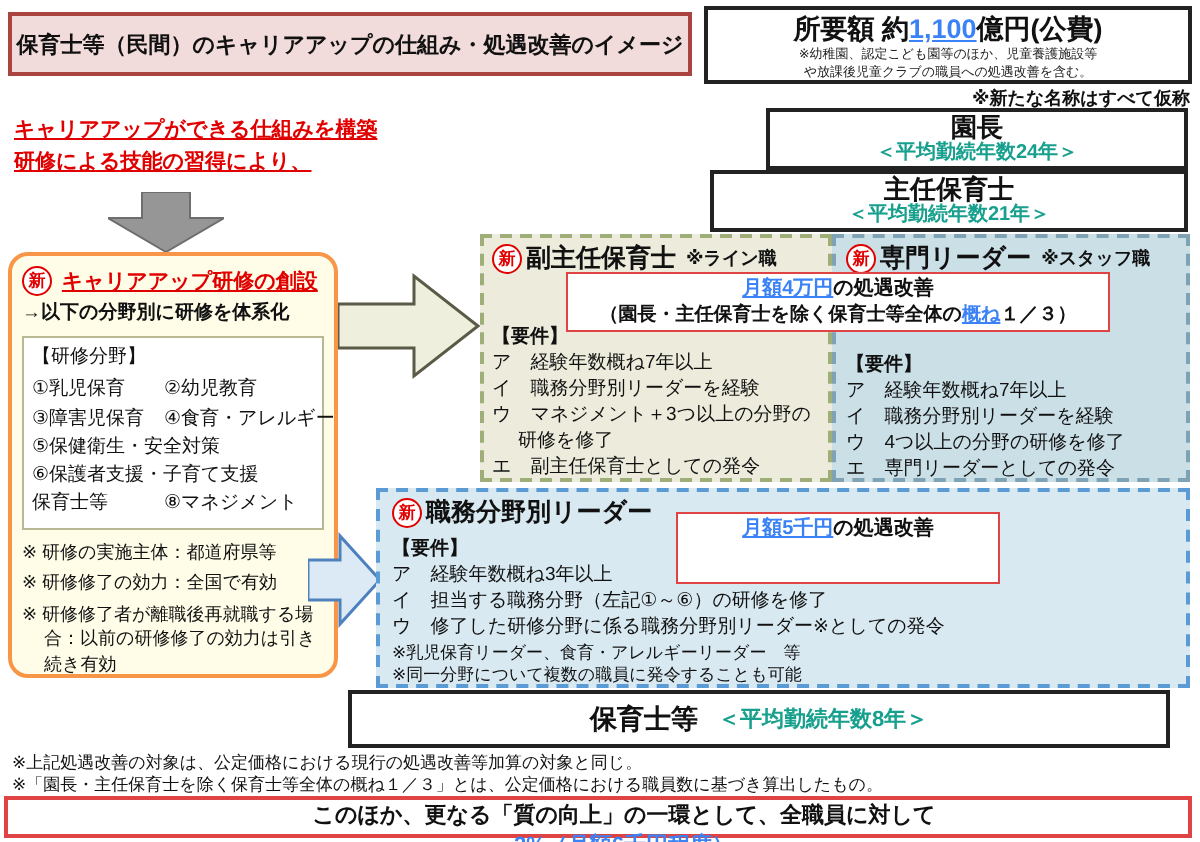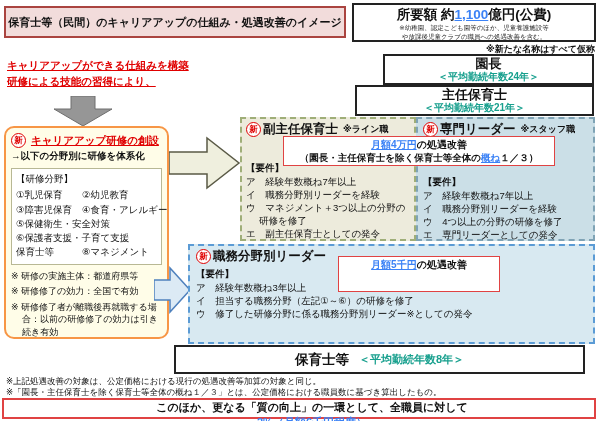--- a/index.html
+++ b/index.html
@@ -256,20 +256,24 @@
     <div class="box-head">
       <span class="badge">新</span>
       <span class="nm">職務分野別リーダー</span>
     </div>
     <div class="req-title">【要件】</div>
     <div class="req-list">
       <div class="req-item">ア　経験年数概ね3年以上</div>
       <div class="req-item">イ　担当する職務分野（左記①～⑥）の研修を修了</div>
       <div class="req-item">ウ　修了した研修分野に係る職務分野別リーダー※としての発令</div>
     </div>
+    <div class="shokumu-subnotes">
+      <div>※乳児保育リーダー、食育・アレルギーリーダー　等</div>
+      <div>※同一分野について複数の職員に発令することも可能</div>
+    </div>
   </div>
 
   <div class="abs payment2">
     <span class="red">月額5千円</span><span>の処遇改善</span>
   </div>
 
   <div class="abs hoikushi-box">
     <span class="role-name">保育士等</span>
     <span class="tenure">＜平均勤続年数8年＞</span>
   </div>

